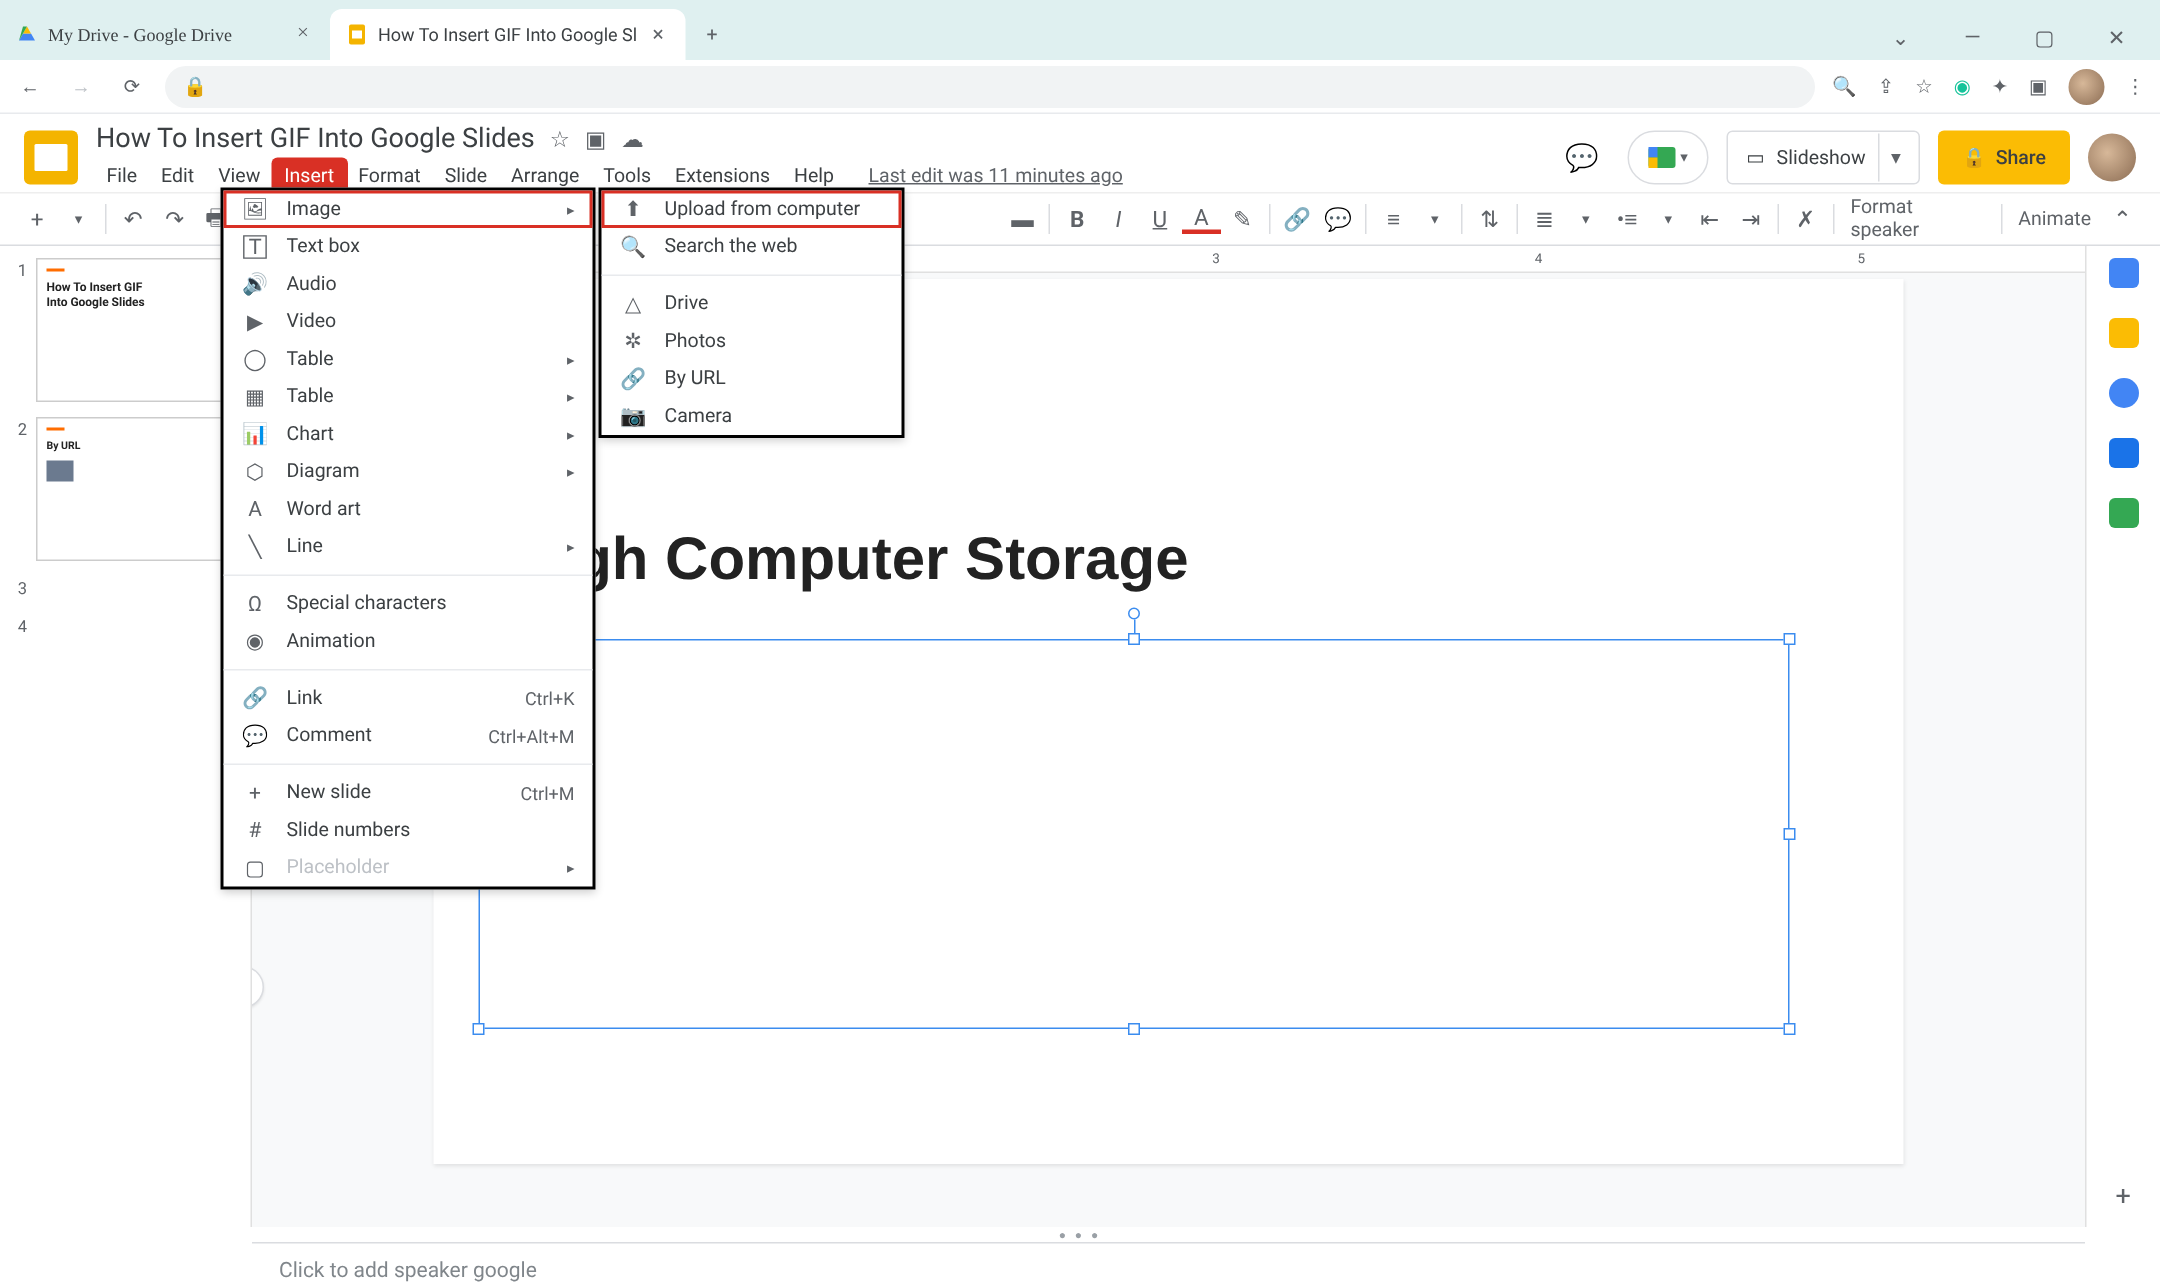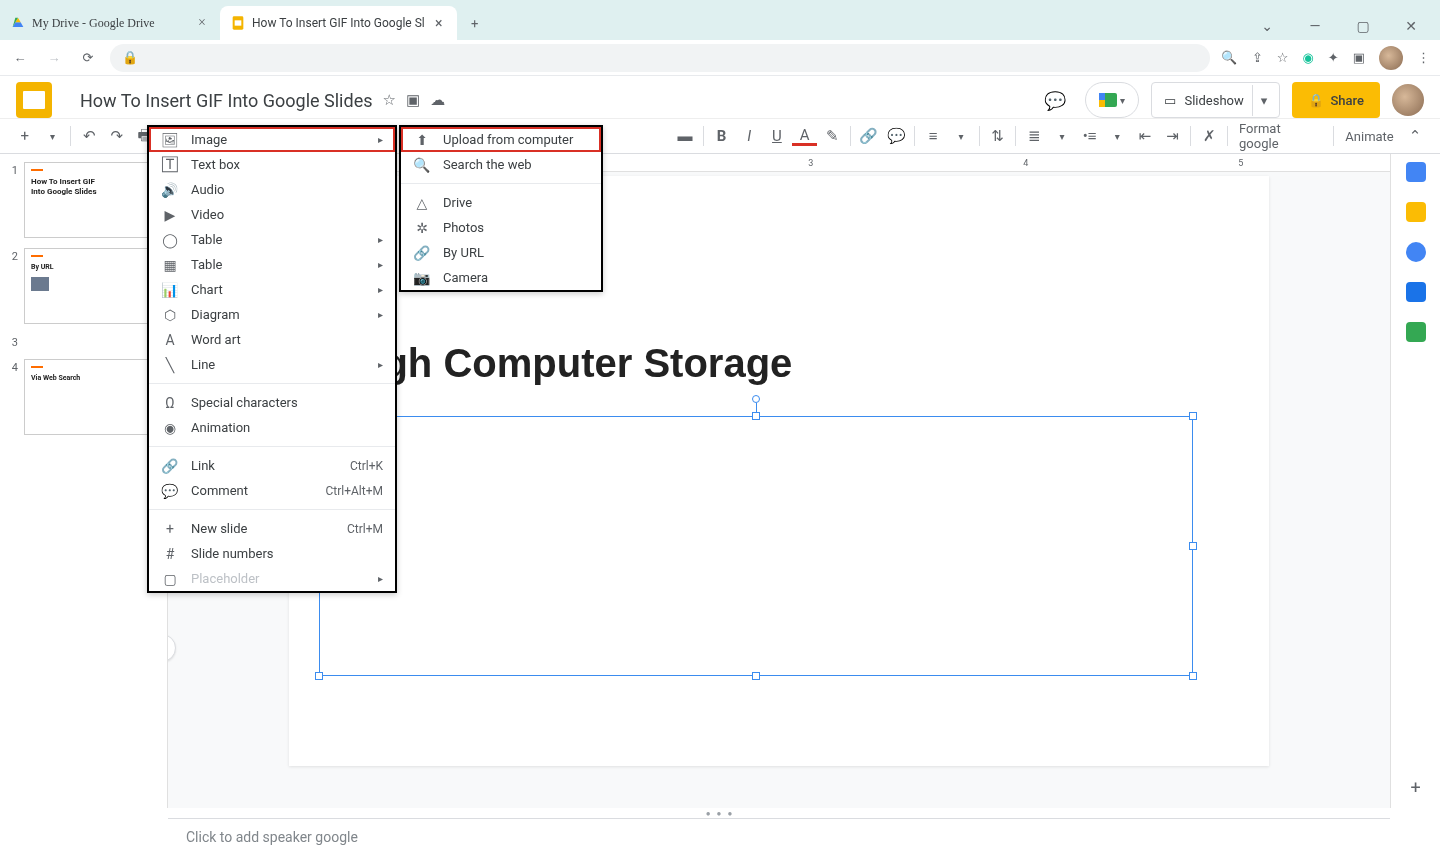--- a/index.html
+++ b/index.html
@@ -19,21 +19,21 @@
 
     .addr-bar { height: 36px; display: flex; align-items: center; gap: 12px; padding: 0 10px; background: #fff; border-bottom: 1px solid #e8eaed; }
     .nav-icons { display: flex; gap: 14px; color: #5f6368; }
     .nav-icons span { width: 20px; text-align: center; }
     .url-box { flex: 1; display: flex; align-items: center; gap: 8px; background: #f1f3f4; border-radius: 16px; height: 28px; padding: 0 12px; color: #5f6368; font-size: 13px; }
     .url-text span.dark { color: #202124; }
     .ext-icons { display: flex; gap: 14px; align-items: center; color: #5f6368; }
     .ext-icons .avatar { width: 24px; height: 24px; border-radius: 50%; background: radial-gradient(circle at 40% 40%, #d7b899, #8a6b52); }
 
     
-    .app-header { display: flex; align-items: center; padding: 6px 16px 0 16px; gap: 28px; }
+    .app-header { display: flex; align-items: center; padding: 6px 16px 0 16px; gap: 12px; }
     .slides-logo { width: 36px; height: 36px; background: #f4b400; border-radius: 4px; position: relative; }
     .slides-logo::after { content: ""; position: absolute; inset: 9px 7px; background: #fff; border-radius: 1px; }
     .title-area { flex: 1; }
     .doc-title-row { display: flex; align-items: center; gap: 10px; }
     .doc-title { font-size: 18px; color: #3c4043; }
     .doc-title-icons { display: flex; gap: 10px; color: #5f6368; font-size: 15px; }
     .menu-bar { display: flex; gap: 2px; margin-top: 4px; align-items: center; }
     .menu-item { padding: 3px 7px; border-radius: 3px; color: #3c4043; cursor: pointer; font-size: 13px; }
     .menu-item.active { background: #d93025; color: #fff; border-radius: 2px; box-shadow: 0 0 0 2px #d93025; }
     .last-edit { text-decoration: underline; color: #5f6368; margin-left: 14px; font-size: 13px; }
@@ -53,21 +53,21 @@
     .tb-icon { width: 26px; height: 26px; display: flex; align-items: center; justify-content: center; color: #5f6368; cursor: pointer; font-size: 15px; }
     .tb-sep { width: 1px; height: 20px; background: #dadce0; margin: 0 3px; }
     .tb-text { color: #5f6368; padding: 0 6px; cursor: pointer; }
     .tb-right { margin-left: auto; display: flex; align-items: center; }
 
     
     .main { display: flex; height: calc(856px - 40px - 36px - 64px - 36px - 26px); }
     .thumbs { width: 168px; border-right: 1px solid #e0e0e0; padding: 8px 6px; overflow: hidden; }
     .thumb-row { display: flex; gap: 6px; margin-bottom: 10px; }
     .thumb-num { width: 12px; font-size: 11px; color: #5f6368; text-align: right; padding-top: 2px; }
-    .thumb { width: 134px; height: 76px; border: 1px solid #ccc; background: #fff; position: relative; font-size: 6px; padding: 6px; }
+    .thumb { width: 134px; height: 96px; border: 1px solid #ccc; background: #fff; position: relative; font-size: 6px; padding: 6px; }
     .thumb.selected { outline: 3px solid #fbbc04; border-color: transparent; background: #fffde7; }
     .thumb::before { content: ""; position: absolute; top: 6px; left: 6px; width: 12px; height: 2px; background: #ff6d00; }
     .thumb .t-title { margin-top: 8px; font-weight: bold; font-size: 7px; color: #222; }
 
     .canvas-wrap { flex: 1; background: #f8f9fa; position: relative; overflow: hidden; }
     .ruler-h { height: 18px; background: #fff; border-bottom: 1px solid #e0e0e0; font-size: 9px; color: #5f6368; display: flex; align-items: center; padding-left: 40px; gap: 110px; letter-spacing: 100px; margin-left: 170px; }
     .slide-canvas { background: #fff; width: 980px; height: 590px; margin: 4px auto 0; box-shadow: 0 1px 3px rgba(0,0,0,0.1); position: relative; }
     .accent-bar { position: absolute; top: 140px; left: 30px; width: 30px; height: 6px; background: #ff6d00; }
     .slide-title-text { position: absolute; top: 165px; left: 30px; font-size: 40px; font-weight: 700; color: #222; font-family: Arial, sans-serif; }
     .selected-box { position: absolute; top: 240px; left: 30px; width: 874px; height: 260px; border: 1.5px solid #3b8cef; }
@@ -163,20 +163,33 @@
   <div class="slides-logo"></div>
   <div class="title-area">
     <div class="doc-title-row">
       <span class="doc-title">How To Insert GIF Into Google Slides</span>
       <div class="doc-title-icons">
         <span>☆</span>
         <span>▣</span>
         <span>☁</span>
       </div>
     </div>
+    <div class="menu-bar">
+      <span class="menu-item">File</span>
+      <span class="menu-item">Edit</span>
+      <span class="menu-item">View</span>
+      <span class="menu-item active">Insert</span>
+      <span class="menu-item">Format</span>
+      <span class="menu-item">Slide</span>
+      <span class="menu-item">Arrange</span>
+      <span class="menu-item">Tools</span>
+      <span class="menu-item">Extensions</span>
+      <span class="menu-item">Help</span>
+      <span class="last-edit">Last edit was 11 minutes ago</span>
+    </div>
   </div>
   <div class="header-right">
     <div class="hr-icon">💬</div>
     <div class="meet-btn">
         <div class="meet-icon"></div>
         <span style="font-size:10px;color:#5f6368">▾</span>
       </div>
     <div class="slideshow-btn">
       <span>▭</span>
       <span>Slideshow</span>
@@ -224,21 +237,21 @@
   <div class="tb-sep"></div>
   <span class="tb-icon">≣</span>
   <span class="tb-icon" style="font-size:10px">▾</span>
   <span class="tb-icon">•≡</span>
   <span class="tb-icon" style="font-size:10px">▾</span>
   <span class="tb-icon">⇤</span>
   <span class="tb-icon">⇥</span>
   <div class="tb-sep"></div>
   <span class="tb-icon">✗</span>
   <div class="tb-sep"></div>
-  <span class="tb-text">Format google</span>
+  <span class="tb-text">Format speaker</span>
   <div class="tb-sep"></div>
   <span class="tb-text">Animate</span>
   <div class="tb-right">
     <span class="tb-icon">⌃</span>
   </div>
 </div>
 
 <div class="main">
   <div class="thumbs">
     <div class="thumb-row">
@@ -252,23 +265,20 @@
       <div class="thumb">
         <div class="t-title">By URL</div>
         <div style="position:absolute;top:28px;left:6px;width:18px;height:14px;background:#6b7a8f"></div>
       </div>
       </div>
     <div class="thumb-row">
         <div class="thumb-num">3</div>
       </div>
     <div class="thumb-row">
         <div class="thumb-num">4</div>
-      <div class="thumb">
-        <div class="t-title">Via Web Search</div>
-      </div>
       </div>
   </div>
 
   <div class="canvas-wrap">
     <div class="ruler-h">
       <span>1</span>
         <span>2</span>
         <span>3</span>
         <span>4</span>
         <span>5</span>

